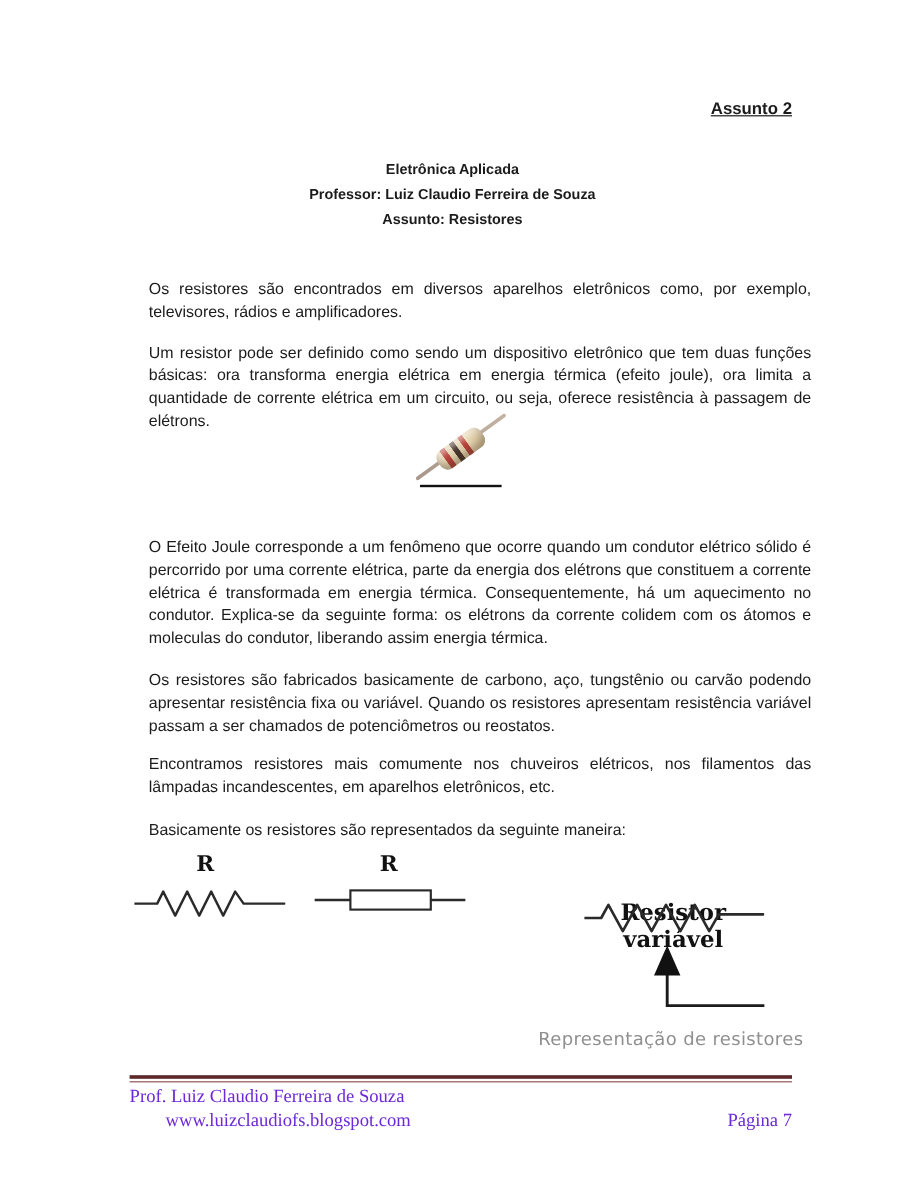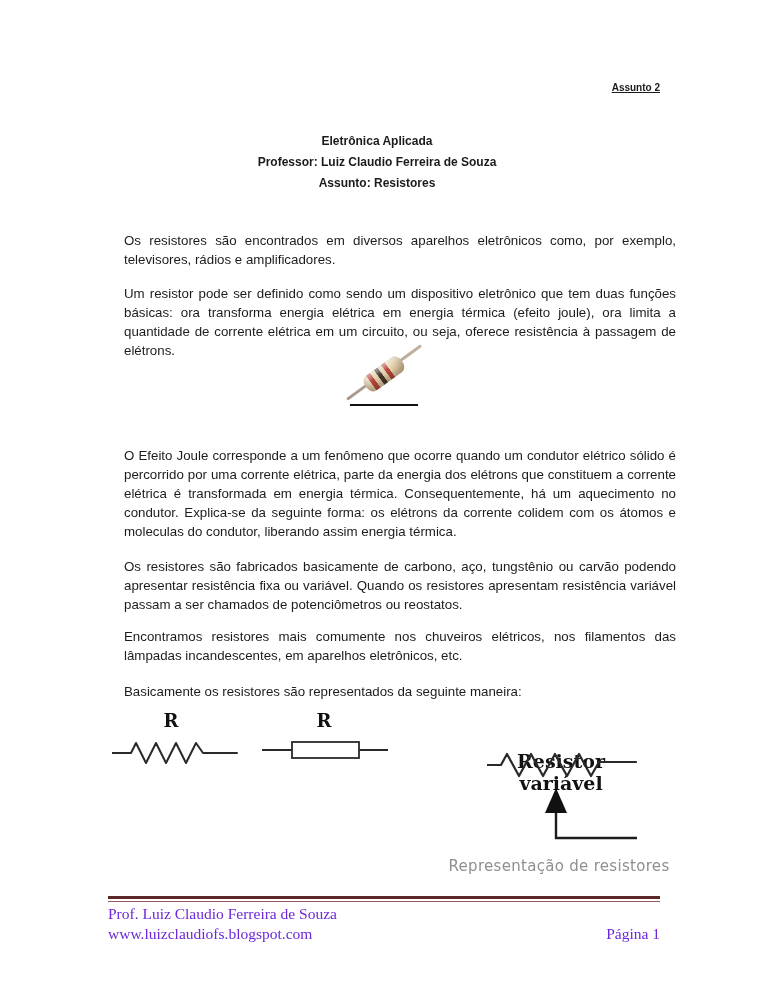--- a/index.html
+++ b/index.html
@@ -1,20 +1,20 @@
 <!DOCTYPE html>
 <html><head>
 <meta charset="utf-8">
 <style>
   html,body{margin:0;padding:0;background:#ffffff;}
   .page{position:relative;width:768px;height:994px;background:#ffffff;overflow:hidden;
         font-family:"Liberation Sans","DejaVu Sans",sans-serif;color:#1b1b1b;}
 
   .assunto-tag{position:absolute;top:82px;left:108px;width:552px;text-align:right;
-        font-size:10px;font-weight:bold;}
+        font-size:14px;font-weight:bold;}
   .assunto-tag span{text-decoration:underline;}
 
   .doc-headings{position:absolute;top:131px;left:101px;width:552px;text-align:center;
         font-size:12px;font-weight:bold;line-height:21px;}
 
   .body-par{position:absolute;left:108px;width:552px;margin:16px;
         font-size:13.3px;line-height:19px;text-align:justify;color:#1c1c1c;}
   .p1{top:215px;} .p2{top:268px;} .p3{top:430px;} .p4{top:541px;} .p5{top:611px;} .p6{top:666px;}
 
   
@@ -42,21 +42,21 @@
   .arrow{left:540px;top:786px;}
   .diagram-caption{position:absolute;left:447px;top:857px;width:224px;text-align:center;
         font-size:15px;color:#8f8f8f;letter-spacing:.3px;font-family:"DejaVu Sans",sans-serif;}
 
   
   .footer-rule-thick{position:absolute;left:108px;top:896px;width:552px;height:3px;background:#5c2727;}
   .footer-rule-thin{position:absolute;left:108px;top:901px;width:552px;height:1px;background:#935556;}
   .footer-text{position:absolute;left:108px;top:904px;width:552px;
         font-family:"Liberation Serif","DejaVu Serif",serif;font-size:15.5px;
         line-height:19.5px;color:#6d28d9;}
-  .footer-row2{display:flex;justify-content:space-between;}
+  .footer-row2{display:flex;justify-content:space-between;margin-left:30px;}
 </style>
 </head>
 <body>
 
 <div class="page">
 
   <div class="assunto-tag">
     <span>Assunto 2</span>
   </div>
 
@@ -101,17 +101,17 @@
     <polygon points="16,2 5,27 27,27" fill="#111"></polygon>
   </svg>
   <div class="diagram-caption">Representação de resistores</div>
 
   <div class="footer-rule-thick"></div>
   <div class="footer-rule-thin"></div>
   <div class="footer-text">
     <div>Prof. Luiz Claudio Ferreira de Souza</div>
     <div class="footer-row2">
       <span>www.luizclaudiofs.blogspot.com</span>
-      <span>Página 1</span>
+      <span>Página 7</span>
     </div>
   </div>
 
 </div>
 
 </body></html>

